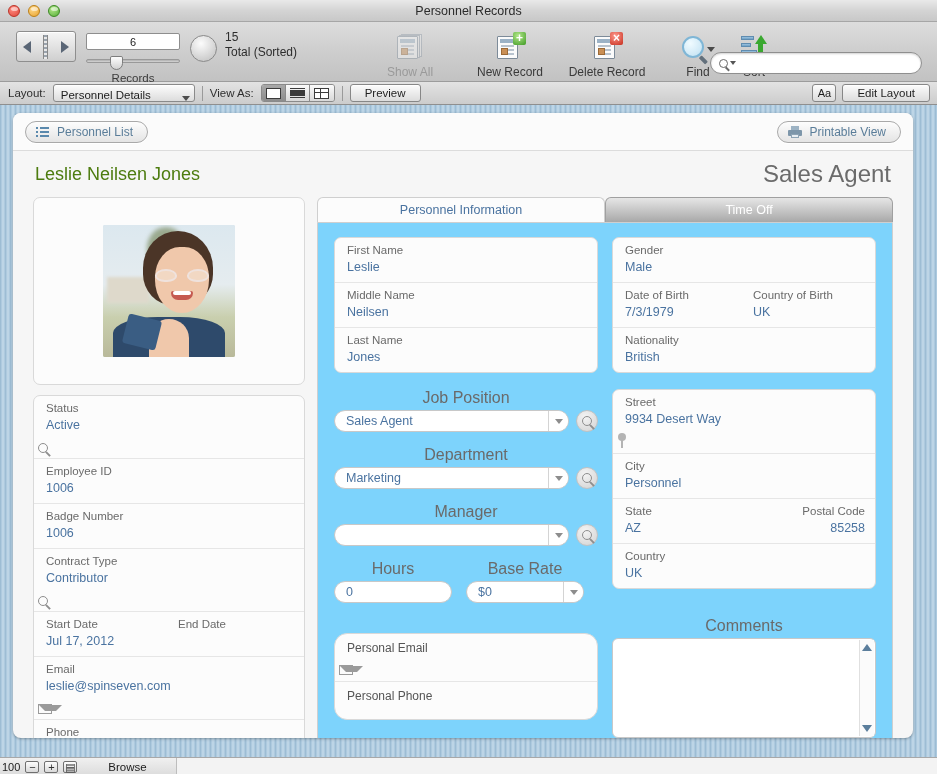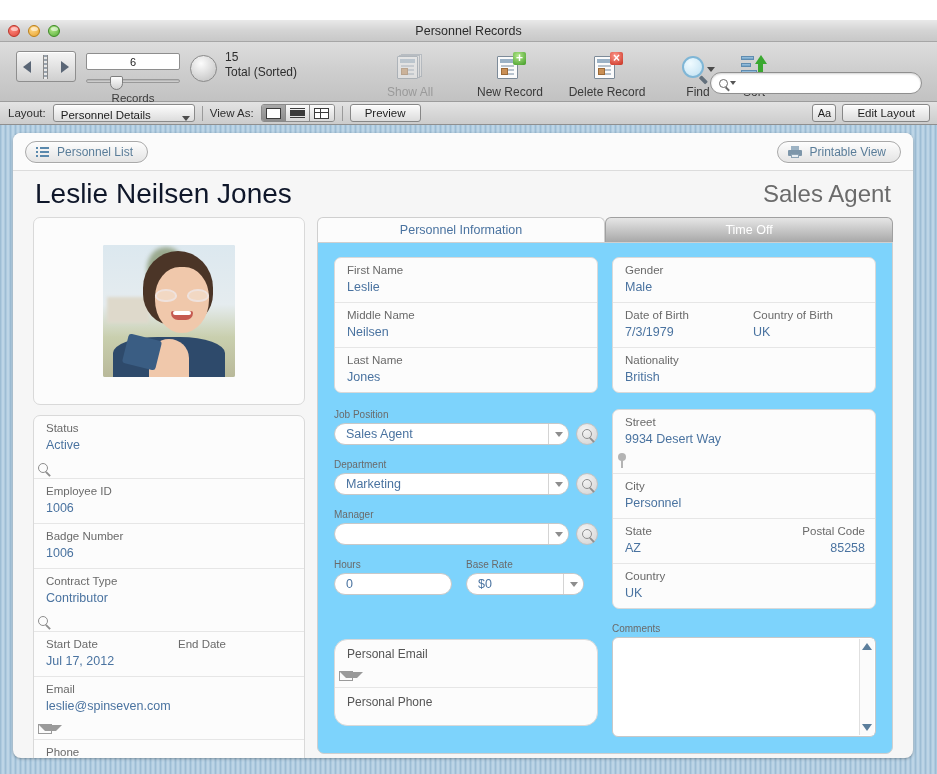--- a/index.html
+++ b/index.html
@@ -21,21 +21,21 @@
   .traffic { position: absolute; left: 8px; top: 5px; display: flex; gap: 8px; }
   .light { width: 12px; height: 12px; border-radius: 50%; position: relative; }
   .light::after{
     content:""; position:absolute; left:2px; top:1px; width:7px; height:4px;
     border-radius:50%; background:rgba(255,255,255,.55);
   }
   .light.red    { background: radial-gradient(circle at 35% 30%, #ff8b80, #e0483c); border:1px solid #bb3328; }
   .light.yellow { background: radial-gradient(circle at 35% 30%, #ffd98a, #e8a22d); border:1px solid #bc8019; }
   .light.green  { background: radial-gradient(circle at 35% 30%, #b4e88b, #54ae36); border:1px solid #3d8a25; }
   .window-title {
-    text-align: center; line-height: 22px; font-size: 12.5px; color: #2b2b2b; margin-top: 20px;
+    text-align: center; line-height: 22px; font-size: 12.5px; color: #2b2b2b;
   }
 
   
   .toolbar {
     height: 60px;
     background: linear-gradient(to bottom, #dddddd 0%, #cfcfcf 45%, #c2c2c2 100%);
     border-bottom: 1px solid #9c9c9c;
     display: flex; align-items: flex-start; position: relative;
   }
 
@@ -229,21 +229,21 @@
   .ic-listglyph i::after  { content:""; flex:1; height:2px; background:#5a89ad; }
   .ic-printer { width: 14px; height: 12px; position: relative; }
   .ic-printer .body { position:absolute; left:0; top:4px; width:14px; height:6px; background:#7d96aa; border-radius:1px; }
   .ic-printer .top  { position:absolute; left:3px; top:0px; width:8px; height:4px; background:#9db3c4; }
   .ic-printer .out  { position:absolute; left:3px; top:8px; width:8px; height:4px; background:#e8eef3; border:1px solid #8ea4b5; }
 
   .name-row {
     height: 46px; display: flex; align-items: center; justify-content: space-between;
     padding: 0 22px 0 22px; background: #f6f6f6;
   }
-  .person-name { font-size: 28px; color: #0f172a; }
+  .person-name { font-size: 18px; color: #4d7c0f; }
   .person-role { font-size: 24px; color: #6b6b6b; }
 
   .body-row { display: flex; padding: 0 20px; gap: 12px; }
   .left-col { width: 272px; }
   .right-col { flex: 1; }
 
   .panel {
     background: #fcfcfc; border: 1px solid #d9d9d9; border-radius: 7px;
   }
   .photo-panel { height: 188px; display: flex; align-items: center; justify-content: center; }
@@ -306,21 +306,21 @@
     background: linear-gradient(to bottom,#e6e6e6,#a8a8a8); color: #ffffff; border-color:#a0a0a0;
   }
   .tabbody {
     background: #7dd3fc; border: 1px solid #cfcfcf; border-radius: 0 0 7px 7px;
     padding: 14px 16px 16px 16px; min-height: 478px;
   }
   .grid2 { display: flex; gap: 14px; }
   .col { flex: 1; }
 
   .cbox { margin-bottom: 14px; }
-  .lblrow { font-size: 10px; color: #6a6a6a; margin-bottom: 3px; }
+  .lblrow { font-size: 16px; color: #6a6a6a; margin-bottom: 3px; text-align: center; }
   .ctrlrow { display: flex; align-items: center; gap: 7px; }
   .dd {
     flex: 1; height: 22px; border: 1px solid #c8c8c8; border-radius: 11px;
     background: #fff; display: flex; align-items: center; padding-left: 11px;
     font-size: 12.5px; color: #4a73a0; position: relative; overflow: hidden;
   }
   .dd .ddv { flex: 1; }
   .dd .ddbtn {
     width: 20px; align-self: stretch; border-left: 1px solid #d4d4d4;
     display: flex; align-items: center; justify-content: center; background:#fff;

